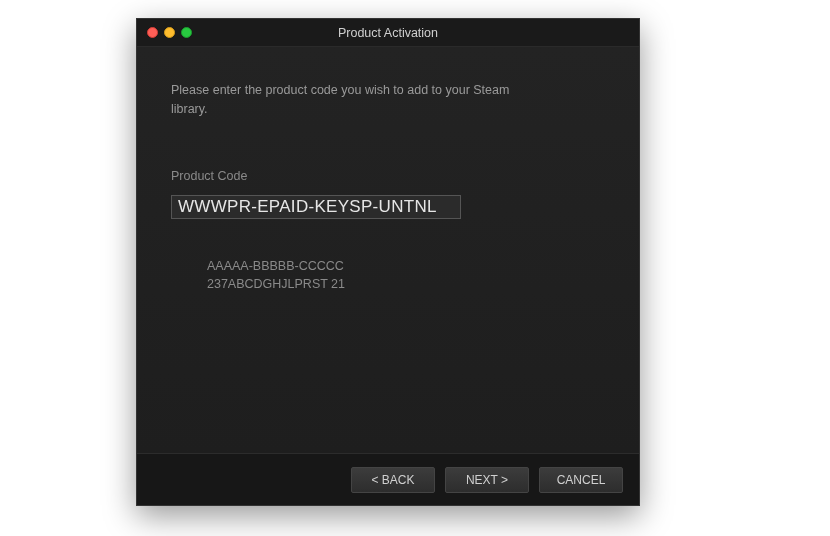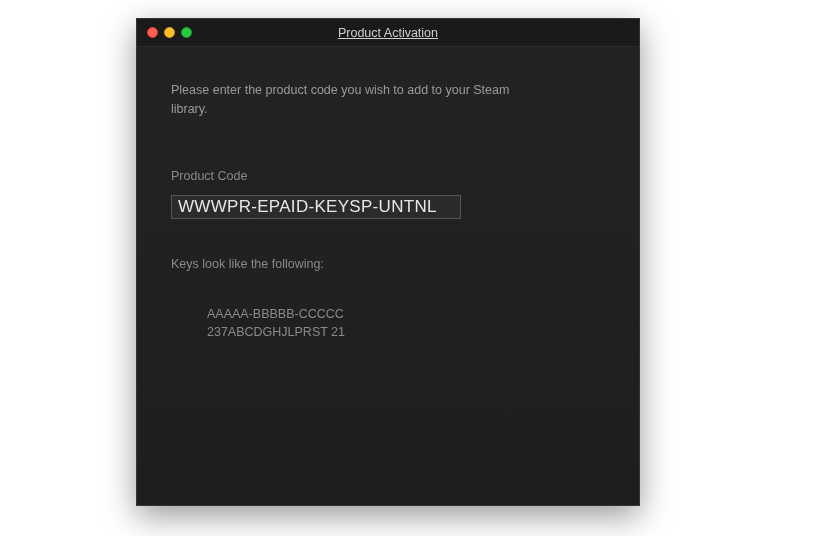--- a/index.html
+++ b/index.html
@@ -44,21 +44,20 @@
     border-radius: 50%;
   }
   .light.red { background: #ff5f57; border: 1px solid #d43d36; }
   .light.yellow { background: #ffbd2e; border: 1px solid #d59b1a; }
   .light.green { background: #28c940; border: 1px solid #1a9e2f; }
   .title {
     flex: 1;
     text-align: center;
     color: #cfcfcf;
     font-size: 12.5px;
-    text-decoration: underline;
   }
   .content {
     flex: 1;
     padding: 34px 34px 0 34px;
     background: linear-gradient(#232323, #1e1e1e);
     color: #9a9a9a;
     font-size: 12.5px;
   }
   .instruction {
     line-height: 1.5;
@@ -132,20 +131,24 @@
   </div>
 
   <div class="content">
     <div class="instruction">Please enter the product code you wish to add to your Steam library.</div>
 
     <div class="field-label">Product Code</div>
     <div class="input-wrap">
       <input class="code-input" type="text" value="WWWPR-EPAID-KEYSP-UNTNL" style="">
     </div>
 
-    <div class="hint-title">Keys look like the following:</div>
     <div class="hint-list">
       <div>AAAAA-BBBBB-CCCCC</div>
       <div>237ABCDGHJLPRST 21</div>
     </div>
   </div>
 
+  <div class="footer">
+    <button class="btn">&lt; BACK</button>
+    <button class="btn">NEXT &gt;</button>
+    <button class="btn">CANCEL</button>
+  </div>
 </div>
 
 </body></html>

